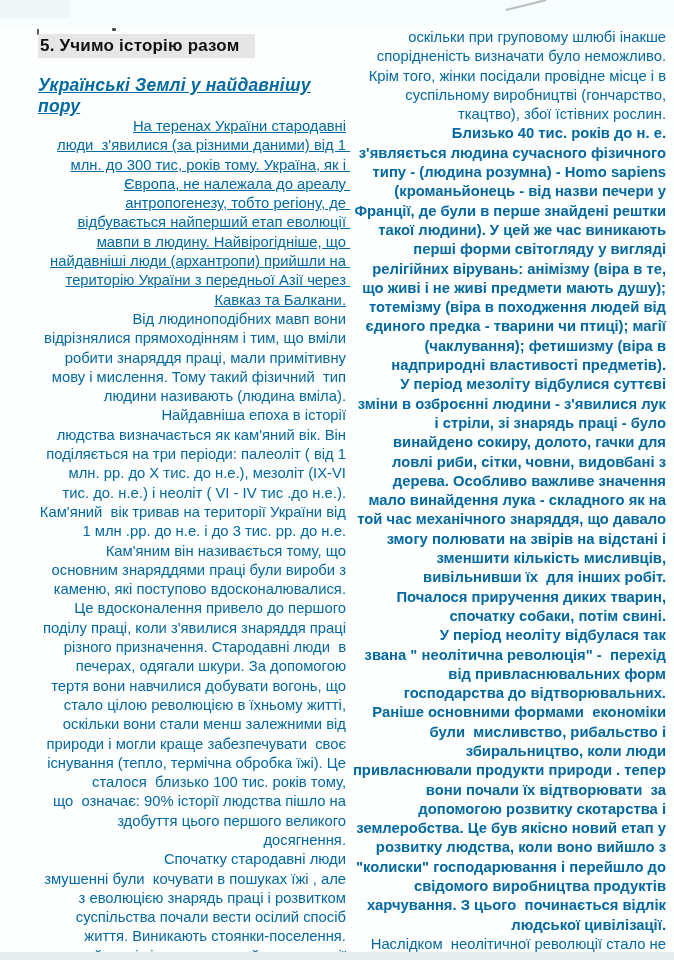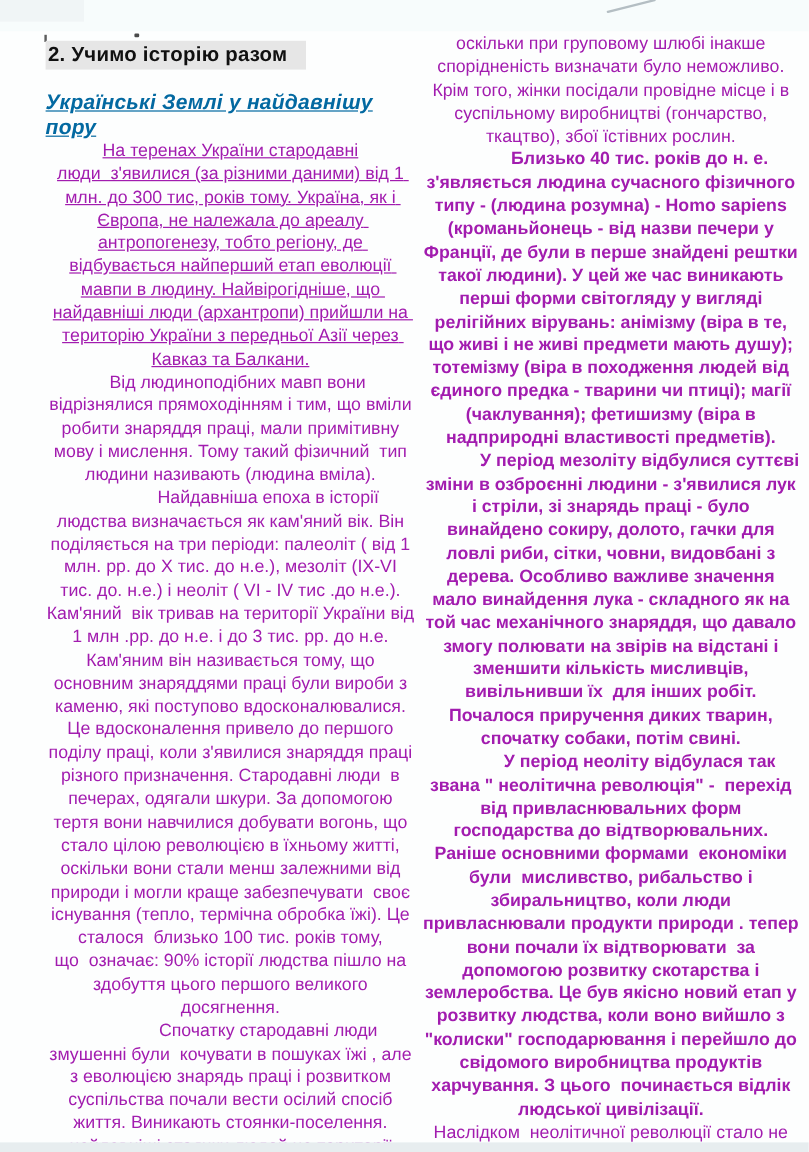--- a/index.html
+++ b/index.html
@@ -39,41 +39,41 @@
     text-decoration:underline;
     color:#0369a1;
     letter-spacing:.2px;
   }
   .body-start{margin-top:20px;text-decoration:underline;}
   .para{
     margin:0;
     font-size:14.8px;
     line-height:19.3px;
     white-space:pre-wrap;
-    text-align:center;
-    color:#a21caf;
+    text-align:right;
+    color:#0369a1;
   }
   .col-right .para-first{margin-top:28px;}
   .ind-sm{text-indent:12px;}
   .ind-md{text-indent:48px;font-weight:bold;}
   .ind-lg{text-indent:63px;}
 </style>
 </head>
 <body>
 
 <div class="page">
 
   <div class="top-tint"></div>
   <div class="corner-smudge"></div>
   <div class="pen-stroke"></div>
   <div class="dot-a"></div>
   <div class="dot-b"></div>
 
   <div class="col col-left">
-    <div class="doc-header">2. Учимо історію разом</div>
+    <div class="doc-header">5. Учимо історію разом</div>
     <div class="doc-subheading">Українські Землі у найдавнішу пору</div>
     <p class="para body-start">На теренах України стародавні
 люди  з'явилися (за різними даними) від 1 млн. до 300 тис, років тому. Україна, як і Європа, не належала до ареалу антропогенезу, тобто регіону, де відбувається найперший етап еволюції мавпи в людину. Найвірогідніше, що найдавніші люди (архантропи) прийшли на територію України з передньої Азії через Кавказ та Балкани.</p>
     <p class="para ind-sm">Від людиноподібних мавп вони відрізнялися прямоходінням і тим, що вміли робити знаряддя праці, мали примітивну мову і мислення. Тому такий фізичний  тип людини називають (людина вміла).</p>
     <p class="para ind-lg">Найдавніша епоха в історії людства визначається як кам'яний вік. Він поділяється на три періоди: палеоліт ( від 1 млн. рр. до X тис. до н.е.), мезоліт (IX-VI тис. до. н.е.) і неоліт ( VI - IV тис .до н.е.). Кам'яний  вік тривав на території України від 1 млн .рр. до н.е. і до 3 тис. рр. до н.е. Кам'яним він називається тому, що основним знаряддями праці були вироби з каменю, які поступово вдосконалювалися. Це вдосконалення привело до першого поділу праці, коли з'явилися знаряддя праці різного призначення. Стародавні люди  в печерах, одягали шкури. За допомогою тертя вони навчилися добувати вогонь, що стало цілою революцією в їхньому житті, оскільки вони стали менш залежними від природи і могли краще забезпечувати  своє існування (тепло, термічна обробка їжі). Це сталося  близько 100 тис. років тому,
 що  означає: 90% історії людства пішло на здобуття цього першого великого досягнення.</p>
     <p class="para ind-lg">Спочатку стародавні люди  змушенні були  кочувати в пошуках їжі , але з еволюцією знарядь праці і розвитком суспільства почали вести осілий спосіб життя. Виникають стоянки-поселення. найдавніші стоянки людей на території України знайдені археологами біля м. Амвросіївка Донецької обл. та с. Лука-Врублецька Хмельницької обл.</p>
     
   </div>
 

